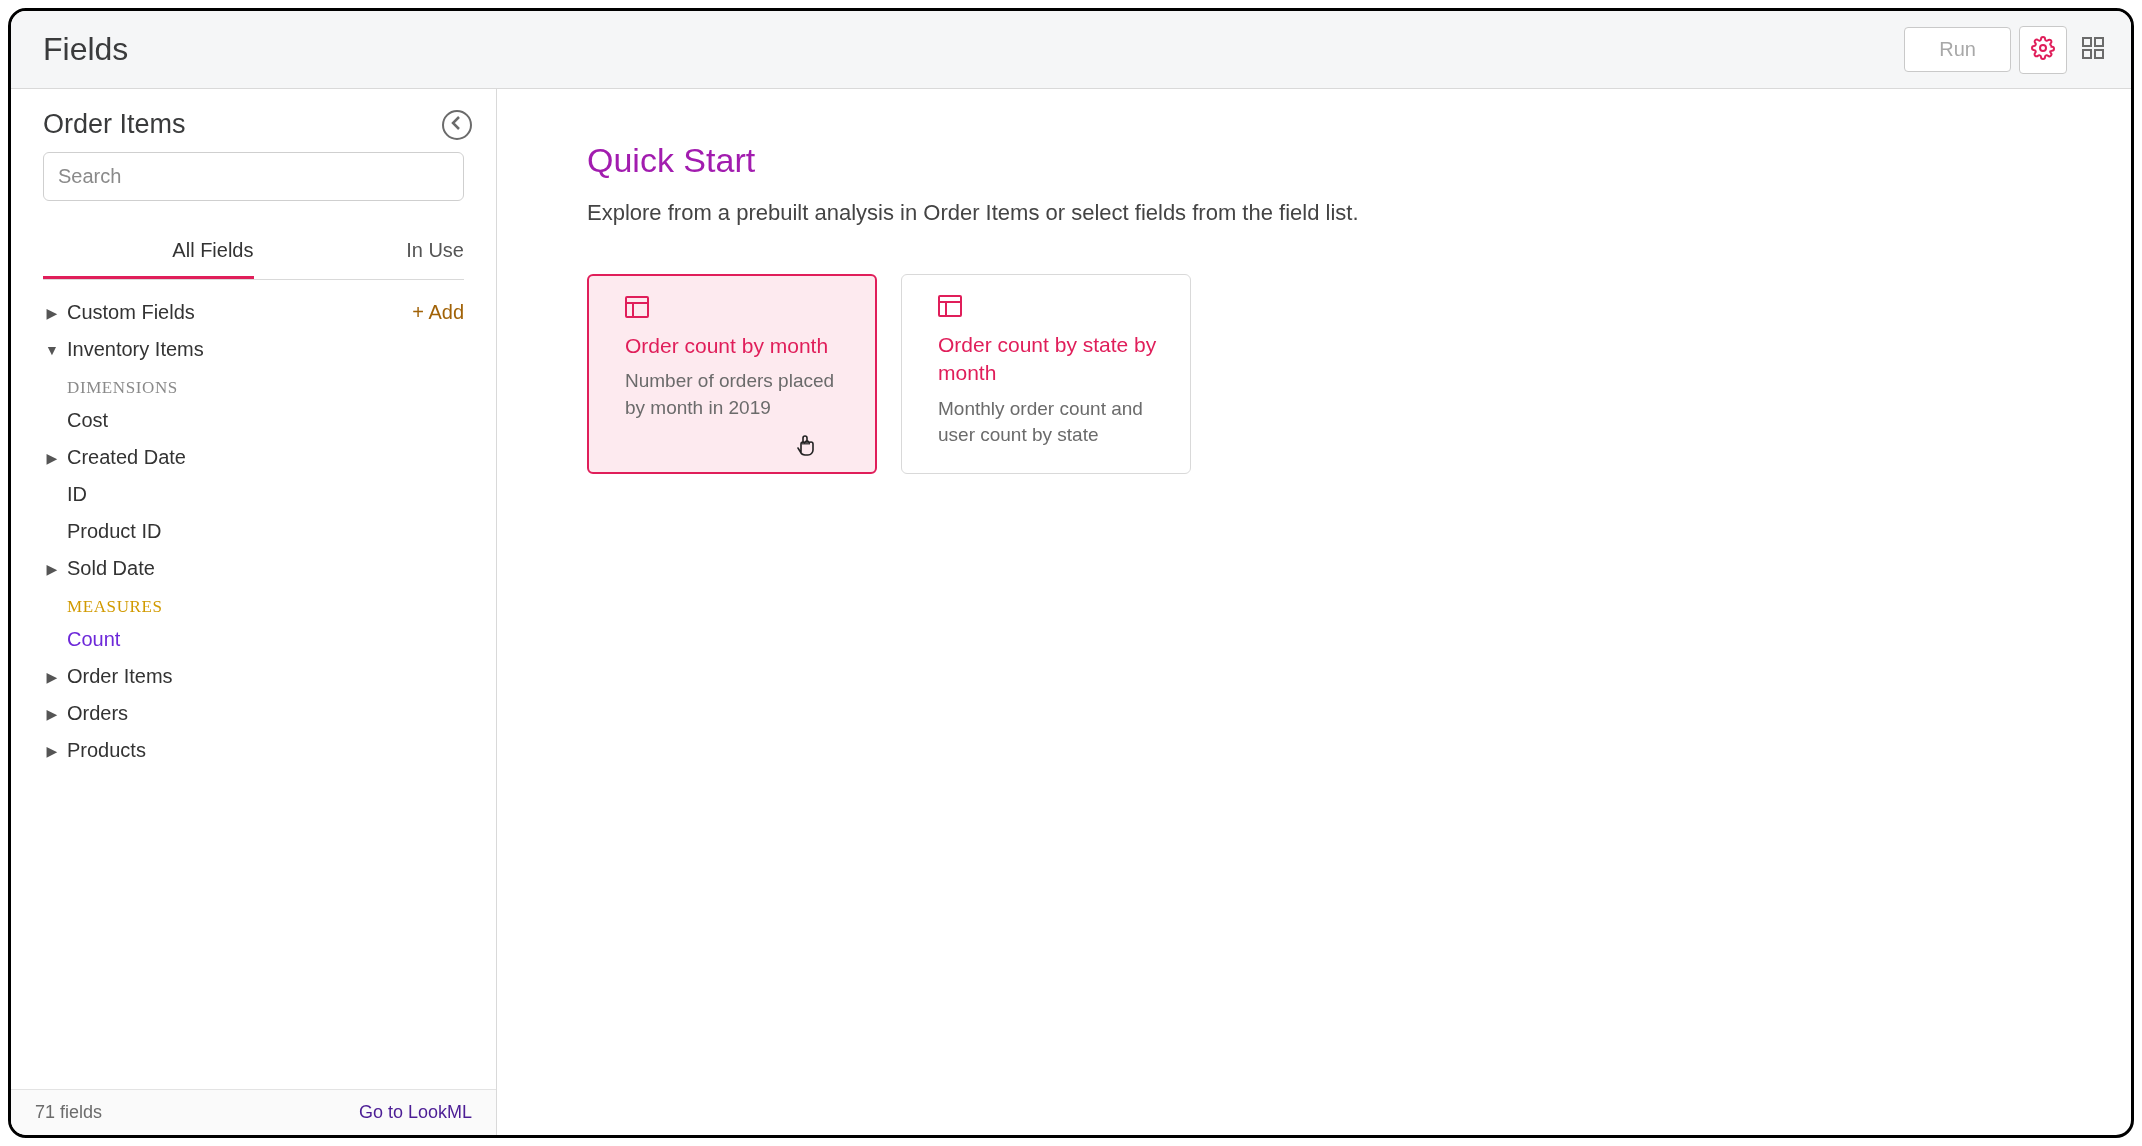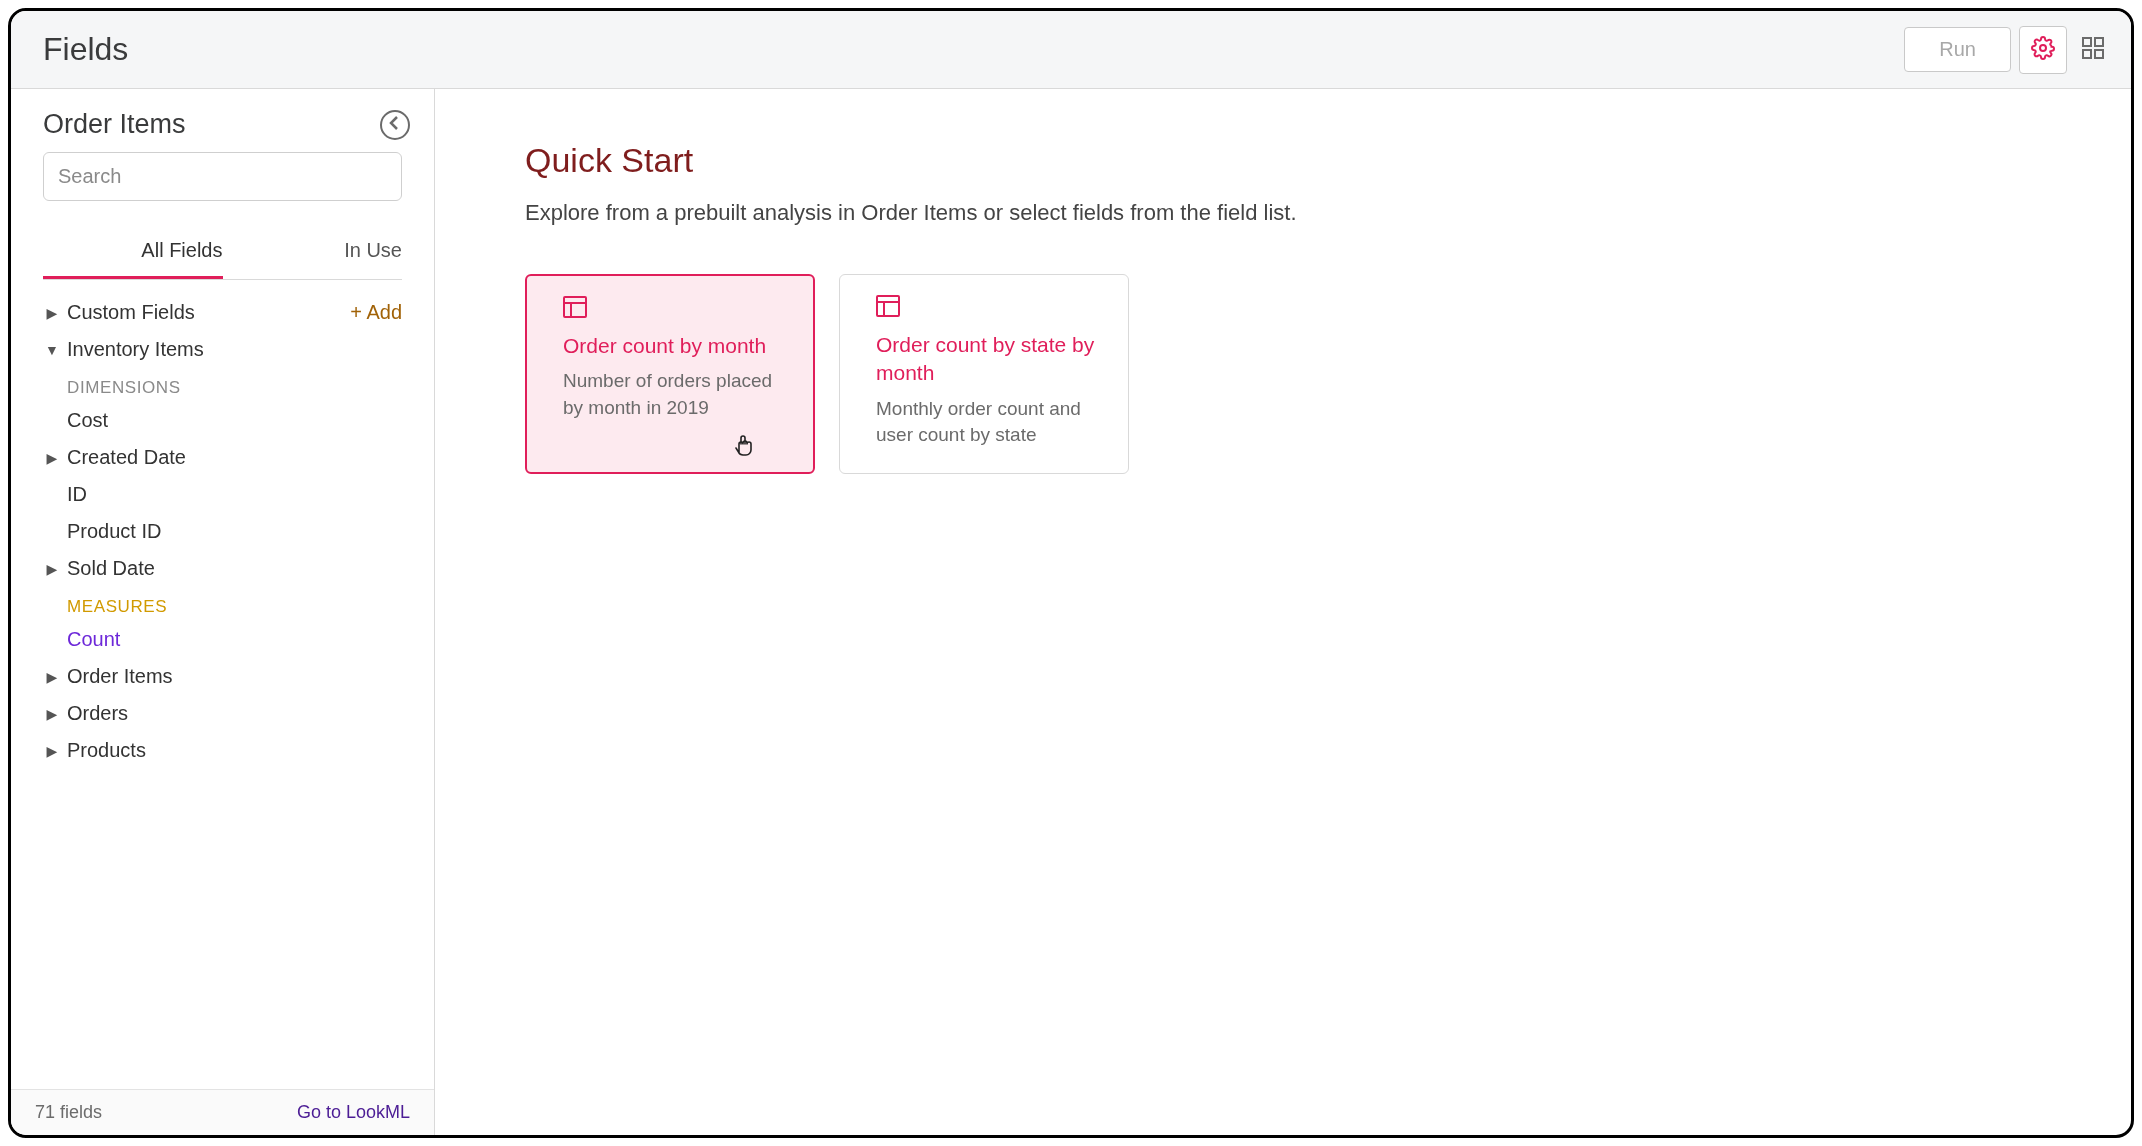--- a/index.html
+++ b/index.html
@@ -61,21 +61,21 @@
     display: flex; align-items: center; justify-content: center;
     background: transparent;
     border: none;
   }
   .body-area {
     flex: 1;
     display: flex;
     min-height: 0;
   }
   .sidebar {
-    width: 424px;
+    width: 486px;
     border-right: 1px solid #d9d9d9;
     display: flex;
     flex-direction: column;
     min-height: 0;
   }
   .sidebar-header {
     display: flex;
     align-items: center;
     padding: 20px 24px 12px 32px;
   }
@@ -135,20 +135,21 @@
   .field-row .caret {
     width: 18px; display: inline-flex; justify-content: center; color: #555; font-size: 14px;
   }
   .field-row .label { margin-left: 6px; }
   .add-link { margin-left: auto; color: #a16207; font-size: 20px; }
   .section-label {
     font-size: 17px;
     letter-spacing: 0.6px;
     color: #8a8a8a;
     padding: 10px 0 4px 24px;
+    font-family: Liberation Serif, serif;
   }
   .section-label.measures { color: #d19a00; }
   .child-row {
     font-size: 20px;
     color: #333;
     padding: 7px 0 7px 24px;
     display: flex; align-items: center;
   }
   .child-row .caret {
     width: 18px; display: inline-flex; justify-content: center; color: #555; font-size: 14px;
@@ -166,21 +167,21 @@
   .field-count { color: #6b6b6b; }
   .lookml-link { margin-left: auto; color: #4c1d95; }
   .main {
     flex: 1;
     overflow: auto;
     padding: 52px 50px 40px 90px;
   }
   .qs-title {
     font-size: 34px;
     font-weight: 500;
-    color: #7f1d1d;
+    color: #a21caf;
     margin-bottom: 20px;
   }
   .qs-sub {
     font-size: 22px;
     color: #444;
     margin-bottom: 48px;
   }
   .card-grid {
     display: flex;
     flex-wrap: wrap;

